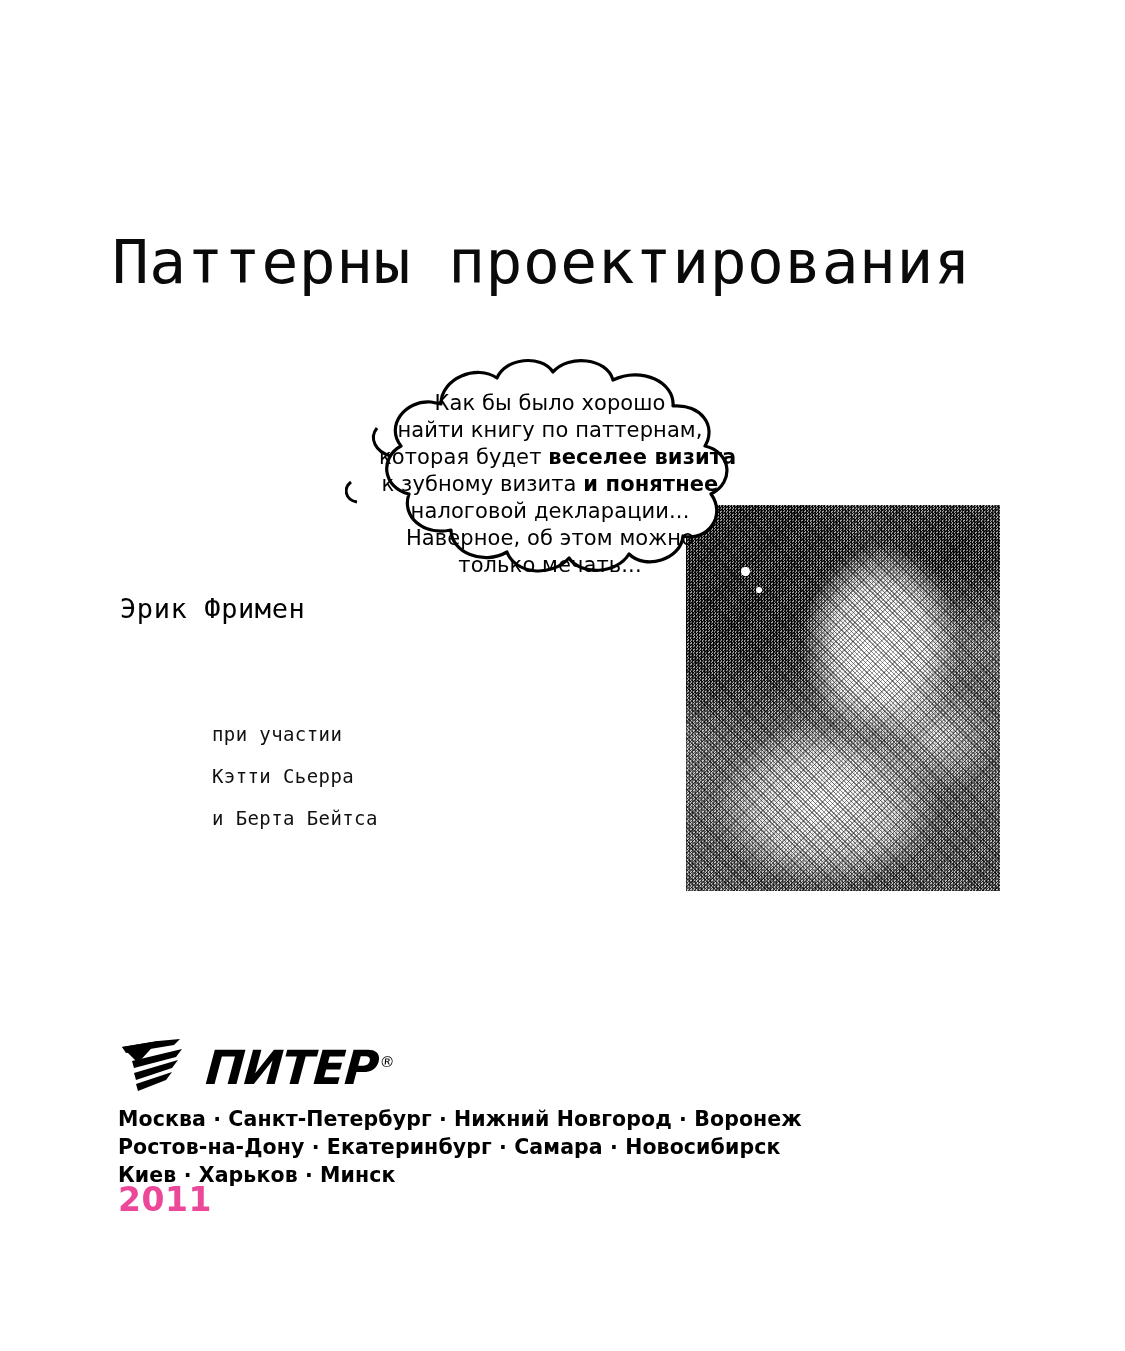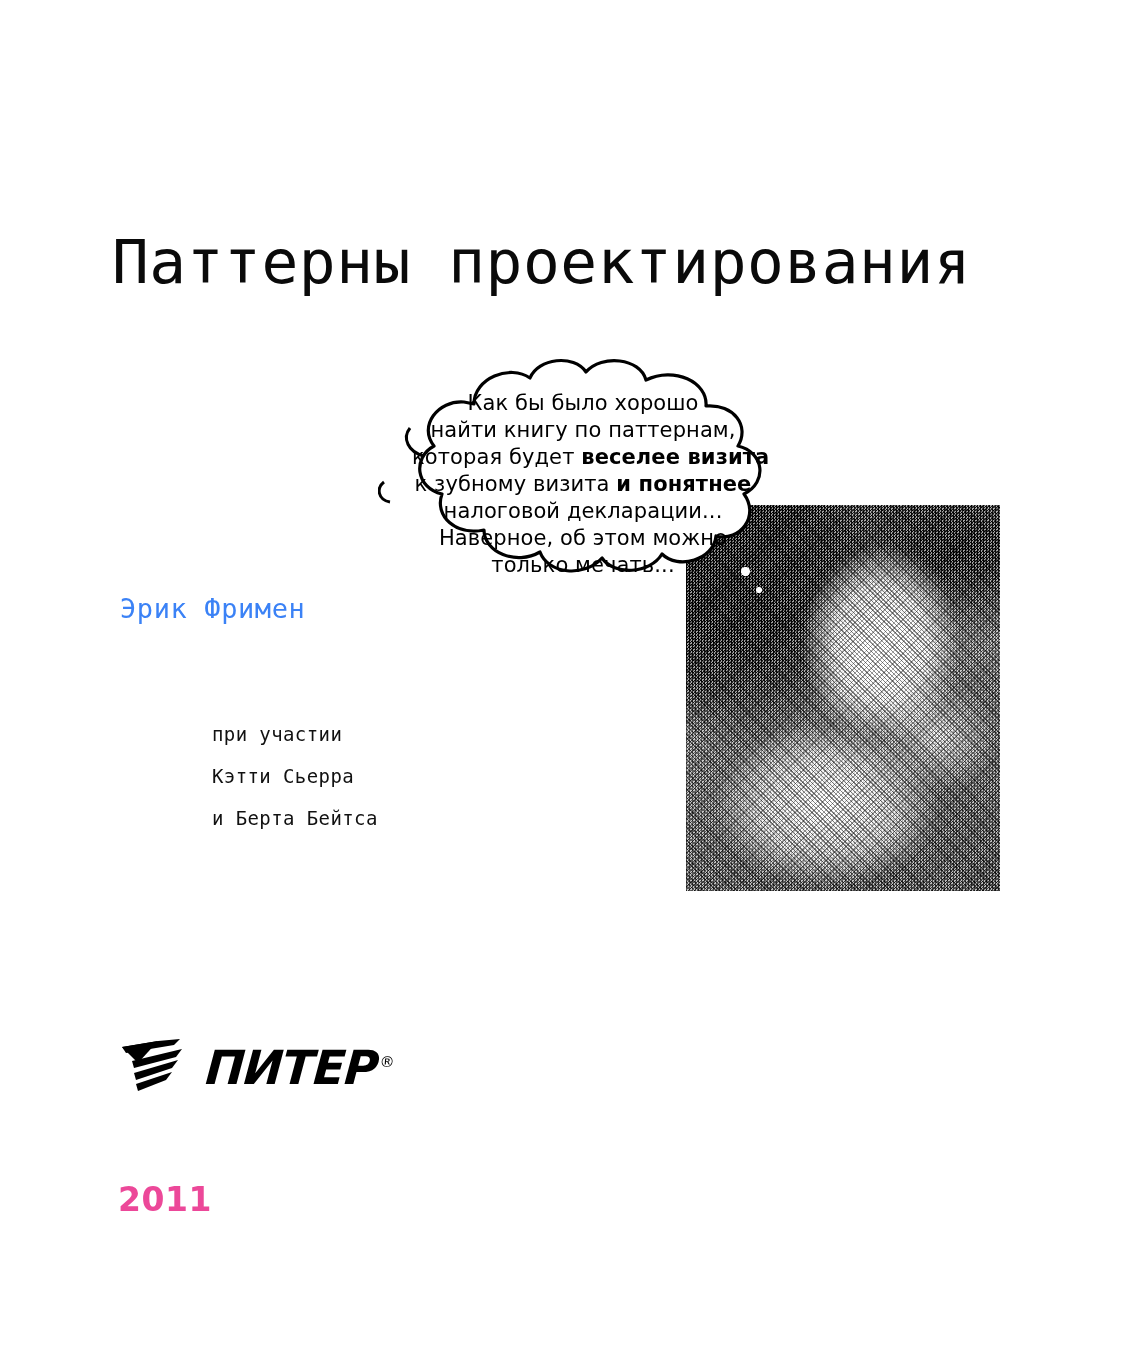--- a/index.html
+++ b/index.html
@@ -84,21 +84,21 @@
     background: #ffffff;
     border-radius: 50%;
     z-index: 3;
   }
   .sp1 { left: 55px; top: 62px; width: 9px; height: 9px; }
   .sp2 { left: 70px; top: 82px; width: 6px; height: 6px; }
 
   
   .cloud-wrap {
     position: absolute;
-    left: 378px;
+    left: 345px;
     top: 352px;
     width: 410px;
     height: 238px;
     z-index: 5;
   }
   .cloud-wrap svg {
     position: absolute;
     inset: 0;
     width: 100%;
     height: 100%;
@@ -121,21 +121,21 @@
 
   
   .authors {
     position: absolute;
     left: 120px;
     top: 588px;
     font-family: "DejaVu Sans Mono", "Liberation Mono", monospace;
     font-size: 27px;
     line-height: 42px;
     letter-spacing: 0.6px;
-    color: #3b82f6;
+    color: #000000;
   }
   .authors .ln { display: block; white-space: nowrap; }
 
   
   .contributors {
     position: absolute;
     left: 212px;
     top: 708px;
     font-family: "DejaVu Sans Mono", "Liberation Mono", monospace;
     font-size: 19px;
@@ -265,16 +265,21 @@
     <svg class="logo-mark" viewBox="0 0 86 56" xmlns="http://www.w3.org/2000/svg">
       <path d="M 4 10 L 40 4 L 20 26 Z" fill="#000000"></path>
       <path d="M 4 10 L 40 4 L 62 2 L 56 8 L 8 16 Z" fill="#000000"></path>
       <path d="M 14 24 L 64 12 L 58 20 L 16 31 Z" fill="#000000"></path>
       <path d="M 16 36 L 60 23 L 54 31 L 18 43 Z" fill="#000000"></path>
       <path d="M 18 47 L 54 35 L 48 43 L 20 54 Z" fill="#000000"></path>
     </svg>
     <span class="logo-word"><span>ПИТЕР</span><span class="logo-reg">®</span></span>
   </div>
 
+  <div class="cities">
+    <span class="ln">Москва · Санкт-Петербург · Нижний Новгород · Воронеж</span>
+    <span class="ln">Ростов-на-Дону · Екатеринбург · Самара · Новосибирск</span>
+    <span class="ln">Киев · Харьков · Минск</span>
+  </div>
 
   <div class="year">2011</div>
 
 </div>
 
 </body></html>

